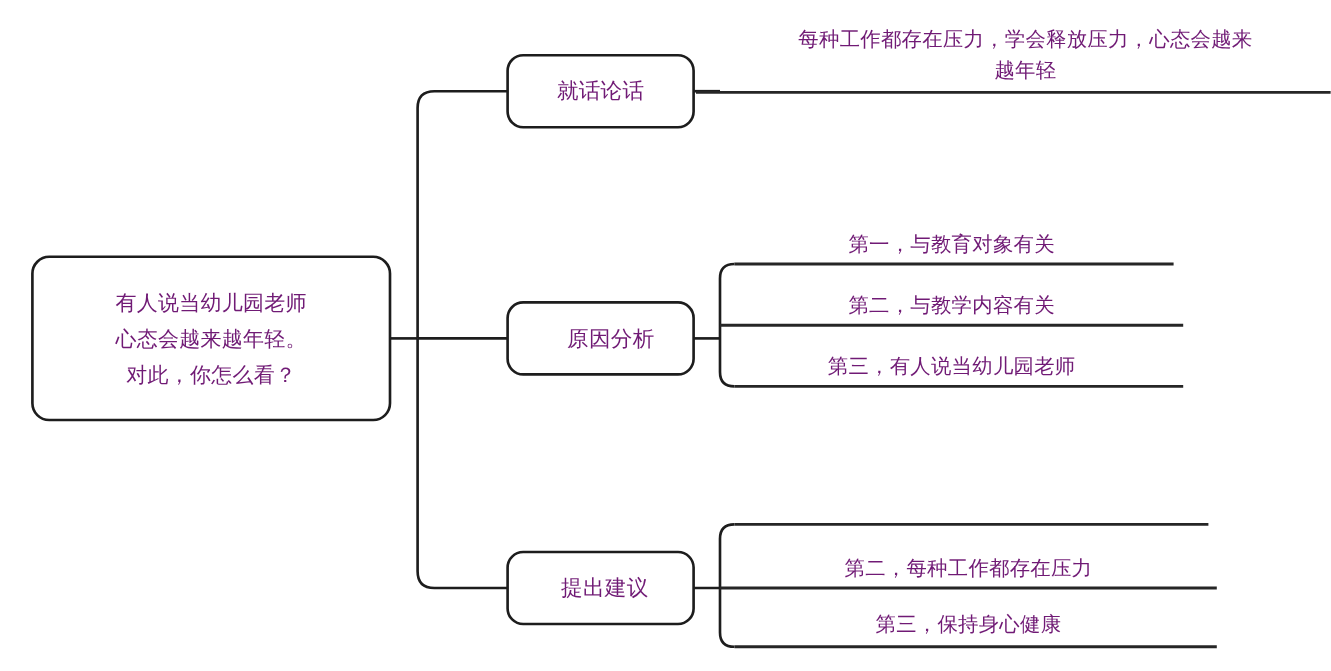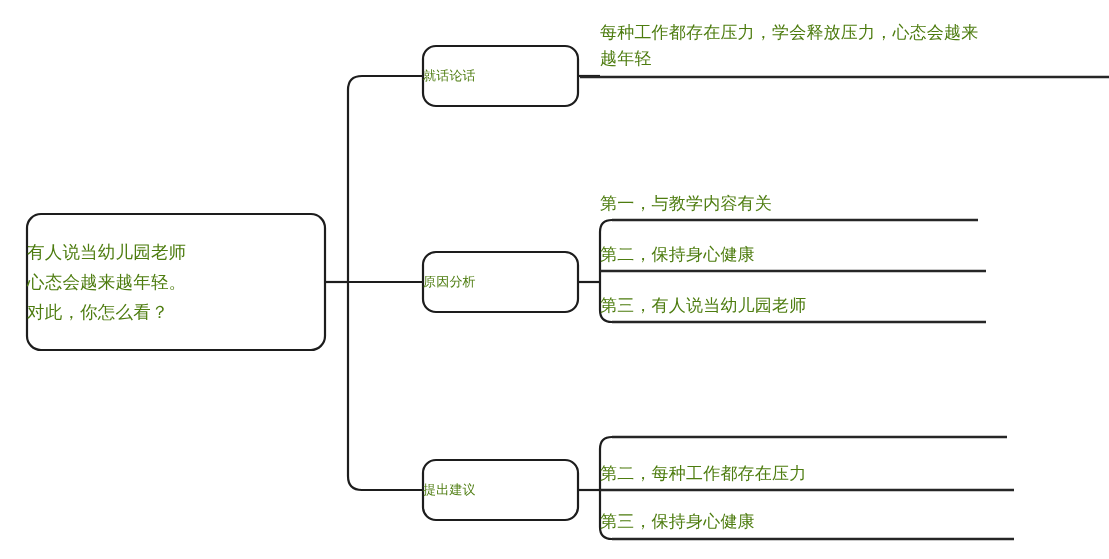--- a/index.html
+++ b/index.html
@@ -40,33 +40,33 @@
     stroke-linejoin: round;
   }
   .leaf-rule {
     fill: none;
     stroke: #262626;
     stroke-width: 2.4;
     stroke-linecap: butt;
   }
   .node-text {
     position: absolute;
-    color: #4d7c0f;
-    text-align: left;
+    color: #701a75;
+    text-align: center;
     font-size: 17px;
     line-height: 25px;
     white-space: pre;
     letter-spacing: 0.2px;
   }
   .root-text {
     font-size: 17.5px;
     line-height: 30px;
   }
   .branch-text {
-    font-size: 13px;
+    font-size: 18px;
     line-height: 24px;
   }
   .leaf-text {
     font-size: 17px;
     line-height: 26px;
   }
 </style>
 </head>
 <body>
 
@@ -107,20 +107,20 @@
 心态会越来越年轻。
 对此，你怎么看？</div>
 
   <div class="node-text branch-text" style="left:423px; top:64px; width:155px;">就话论话</div>
   <div class="node-text branch-text" style="left:423px; top:270px; width:172px;">原因分析</div>
   <div class="node-text branch-text" style="left:423px; top:478px; width:162px;">提出建议</div>
 
   <div class="node-text leaf-text" style="left:600px; top:20px; width:509px;">每种工作都存在压力，学会释放压力，心态会越来
 越年轻</div>
 
-  <div class="node-text leaf-text" style="left:600px; top:191px; width:386px;">第一，与教学内容有关</div>
-  <div class="node-text leaf-text" style="left:600px; top:242px; width:386px;">第二，保持身心健康</div>
+  <div class="node-text leaf-text" style="left:600px; top:191px; width:386px;">第一，与教育对象有关</div>
+  <div class="node-text leaf-text" style="left:600px; top:242px; width:386px;">第二，与教学内容有关</div>
   <div class="node-text leaf-text" style="left:600px; top:293px; width:386px;">第三，有人说当幼儿园老师</div>
 
   <div class="node-text leaf-text" style="left:600px; top:461px; width:414px;">第二，每种工作都存在压力</div>
   <div class="node-text leaf-text" style="left:600px; top:510px; width:414px;font-family:Liberation Mono, monospace;">第三，保持身心健康</div>
 
 </div>
 
 </body></html>

